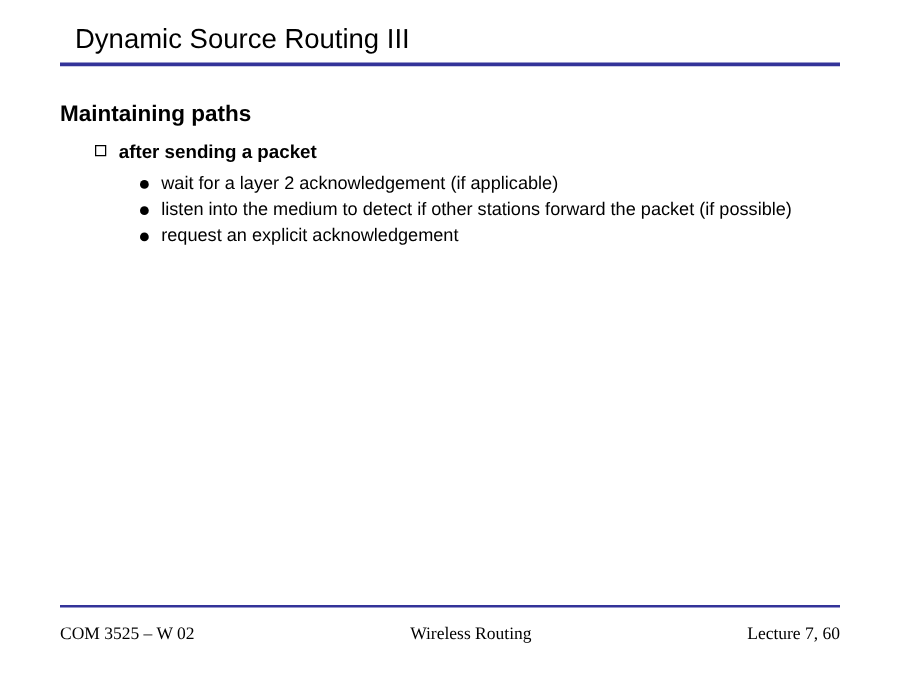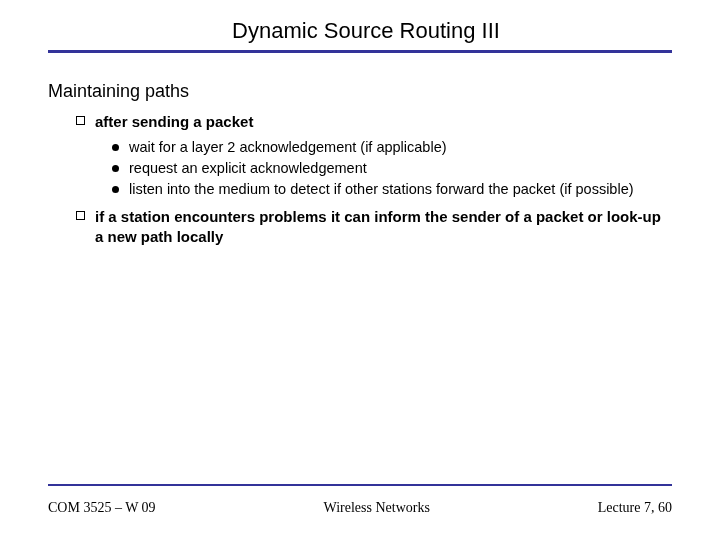--- a/index.html
+++ b/index.html
@@ -16,30 +16,29 @@
     width: 100%;
     height: 100%;
     padding: 18px 48px 0 48px;
     position: relative;
   }
   .title {
     font-size: 22px;
     font-weight: 400;
     padding-left: 12px;
     padding-bottom: 6px;
-    text-align: center;
   }
   .title-rule {
     height: 3px;
     background: #333399;
     margin-bottom: 28px;
   }
   .section {
     font-size: 18px;
-    font-weight: 400;
+    font-weight: 700;
     margin-bottom: 10px;
   }
   .lvl1 {
     display: flex;
     align-items: flex-start;
     font-size: 15px;
     font-weight: bold;
     margin-left: 28px;
     margin-bottom: 6px;
     line-height: 1.35;
@@ -108,33 +107,29 @@
     <span>after sending a packet</span>
   </div>
 
   <div class="lvl2-group">
     <div class="lvl2">
       <span class="bullet-dot"></span>
       <span>wait for a layer 2 acknowledgement (if applicable)</span>
     </div>
     <div class="lvl2">
       <span class="bullet-dot"></span>
-      <span>request an explicit acknowledgement</span>
+      <span>listen into the medium to detect if other stations forward the packet (if possible)</span>
     </div>
     <div class="lvl2">
       <span class="bullet-dot"></span>
-      <span>listen into the medium to detect if other stations forward the packet (if possible)</span>
+      <span>request an explicit acknowledgement</span>
     </div>
   </div>
 
-  <div class="lvl1">
-    <span class="bullet-sq"></span>
-    <span>if a station encounters problems it can inform the sender of a packet or look-up a new path locally</span>
-  </div>
 
   <div class="footer-rule"></div>
   <div class="footer">
-    <span>COM 3525 – W 09</span>
-    <span>Wireless Networks</span>
+    <span>COM 3525 – W 02</span>
+    <span>Wireless Routing</span>
     <span>Lecture 7, 60</span>
   </div>
 
 </div>
 
 </body></html>

